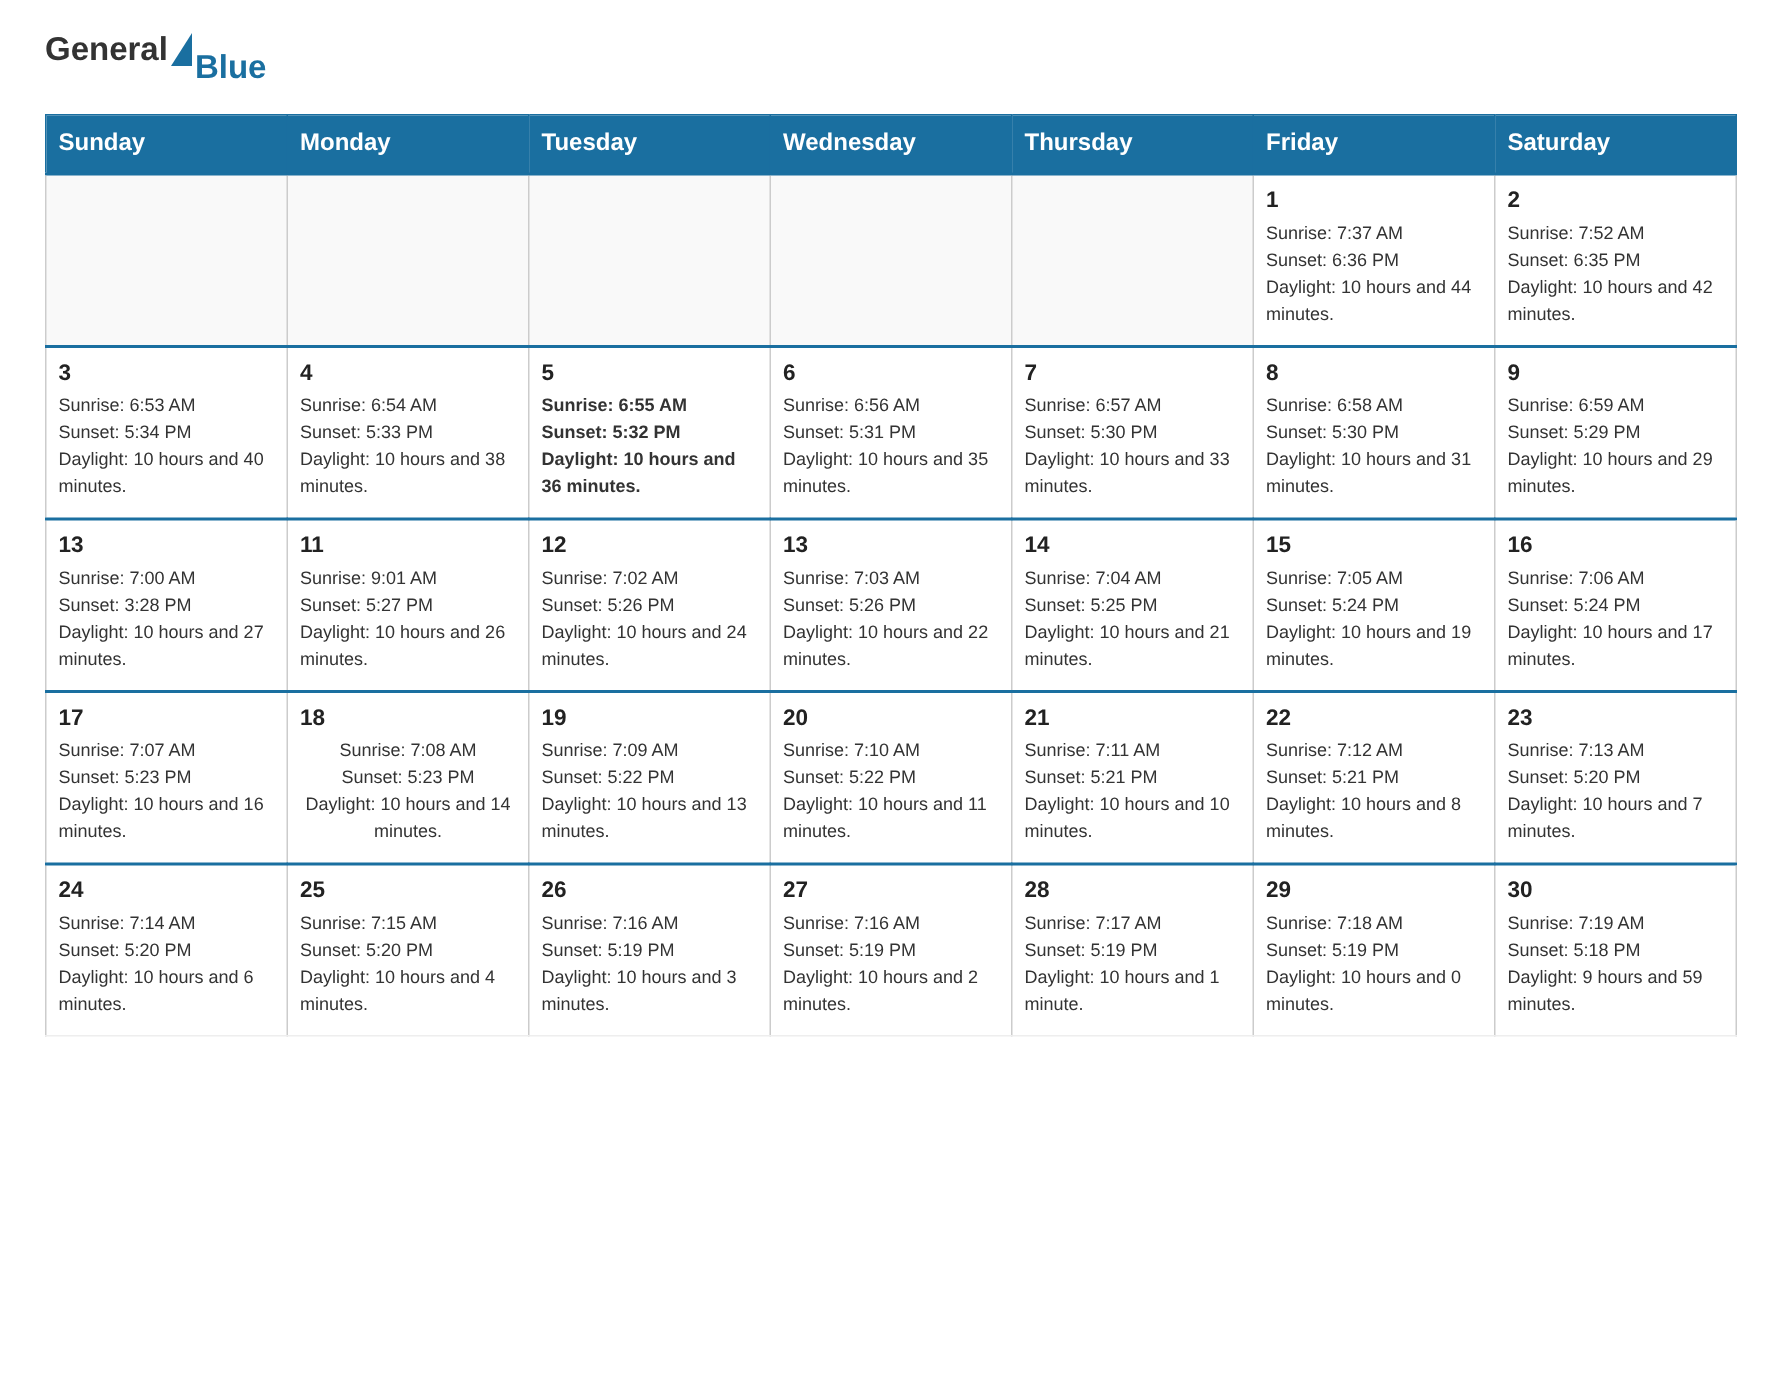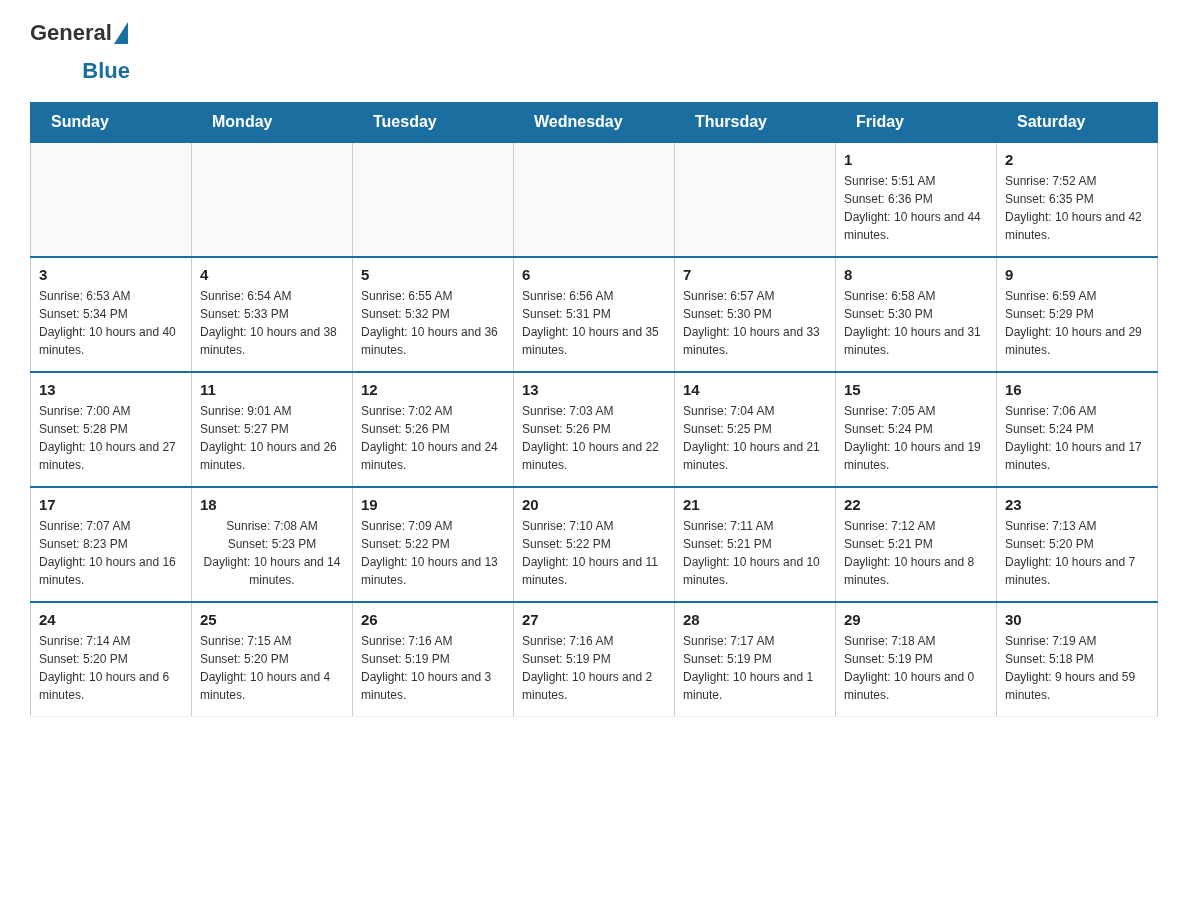--- a/index.html
+++ b/index.html
@@ -11,22 +11,21 @@
       min-height: 918px;
     }
     .header-area {
       display: flex;
       justify-content: space-between;
       align-items: flex-start;
       margin-bottom: 18px;
     }
     .logo-area {
       display: flex;
-      flex-direction: column;
-      align-items: flex-end;
+      align-items: flex-start;
     }
     .logo-text {
       display: flex;
       align-items: center;
       font-size: 22px;
       font-weight: bold;
       color: #333;
     }
     .logo-general { color: #333; }
     .logo-icon {
@@ -56,21 +55,21 @@
     .calendar-table {
       width: 100%;
       border-collapse: collapse;
       table-layout: fixed;
     }
     .calendar-table thead tr th {
       background-color: #1a6fa0;
       color: #fff;
       font-size: 16px;
       font-weight: bold;
-      padding: 10px 20px;
+      padding: 10px 8px;
       text-align: left;
       border: 1px solid #1a6fa0;
     }
     .calendar-table tbody tr {
       border-top: 2px solid #1a6fa0;
     }
     .calendar-table tbody tr td {
       vertical-align: top;
       padding: 8px 8px 12px 8px;
       font-size: 12.5px;
@@ -127,21 +126,21 @@
   </thead>
   <tbody id="calendar-body">
   <tr>
         <td class="empty-cell"></td>
         <td class="empty-cell"></td>
         <td class="empty-cell"></td>
         <td class="empty-cell"></td>
         <td class="empty-cell"></td>
         <td>
           <span class="day-number">1</span>
-          <div class="day-info" style="white-space: pre-line;">Sunrise: 5:51 AM
+          <div class="day-info" style="white-space: pre-line;">Sunrise: 7:37 AM
 Sunset: 6:36 PM
 Daylight: 10 hours and 44 minutes.</div>
         </td>
         <td>
           <span class="day-number">2</span>
           <div class="day-info" style="white-space: pre-line;">Sunrise: 7:52 AM
 Sunset: 6:35 PM
 Daylight: 10 hours and 42 minutes.</div>
         </td>
       </tr>
@@ -153,21 +152,21 @@
 Daylight: 10 hours and 40 minutes.</div>
         </td>
         <td>
           <span class="day-number">4</span>
           <div class="day-info" style="white-space: pre-line;">Sunrise: 6:54 AM
 Sunset: 5:33 PM
 Daylight: 10 hours and 38 minutes.</div>
         </td>
         <td>
           <span class="day-number">5</span>
-          <div class="day-info" style="white-space: pre-line;">Sunrise: 6:55 AM
+          <div class="day-info" style="white-space: pre-line; font-weight: bold;">Sunrise: 6:55 AM
 Sunset: 5:32 PM
 Daylight: 10 hours and 36 minutes.</div>
         </td>
         <td>
           <span class="day-number">6</span>
           <div class="day-info" style="white-space: pre-line;">Sunrise: 6:56 AM
 Sunset: 5:31 PM
 Daylight: 10 hours and 35 minutes.</div>
         </td>
         <td>
@@ -186,21 +185,21 @@
           <span class="day-number">9</span>
           <div class="day-info" style="white-space: pre-line;">Sunrise: 6:59 AM
 Sunset: 5:29 PM
 Daylight: 10 hours and 29 minutes.</div>
         </td>
       </tr>
       <tr>
         <td>
           <span class="day-number">13</span>
           <div class="day-info" style="white-space: pre-line;">Sunrise: 7:00 AM
-Sunset: 5:28 PM
+Sunset: 3:28 PM
 Daylight: 10 hours and 27 minutes.</div>
         </td>
         <td>
           <span class="day-number">11</span>
           <div class="day-info" style="white-space: pre-line;">Sunrise: 9:01 AM
 Sunset: 5:27 PM
 Daylight: 10 hours and 26 minutes.</div>
         </td>
         <td>
           <span class="day-number">12</span>
@@ -230,21 +229,21 @@
           <span class="day-number">16</span>
           <div class="day-info" style="white-space: pre-line;">Sunrise: 7:06 AM
 Sunset: 5:24 PM
 Daylight: 10 hours and 17 minutes.</div>
         </td>
       </tr>
       <tr>
         <td>
           <span class="day-number">17</span>
           <div class="day-info" style="white-space: pre-line;">Sunrise: 7:07 AM
-Sunset: 8:23 PM
+Sunset: 5:23 PM
 Daylight: 10 hours and 16 minutes.</div>
         </td>
         <td>
           <span class="day-number">18</span>
           <div class="day-info" style="white-space: pre-line; text-align: center;">Sunrise: 7:08 AM
 Sunset: 5:23 PM
 Daylight: 10 hours and 14 minutes.</div>
         </td>
         <td>
           <span class="day-number">19</span>

